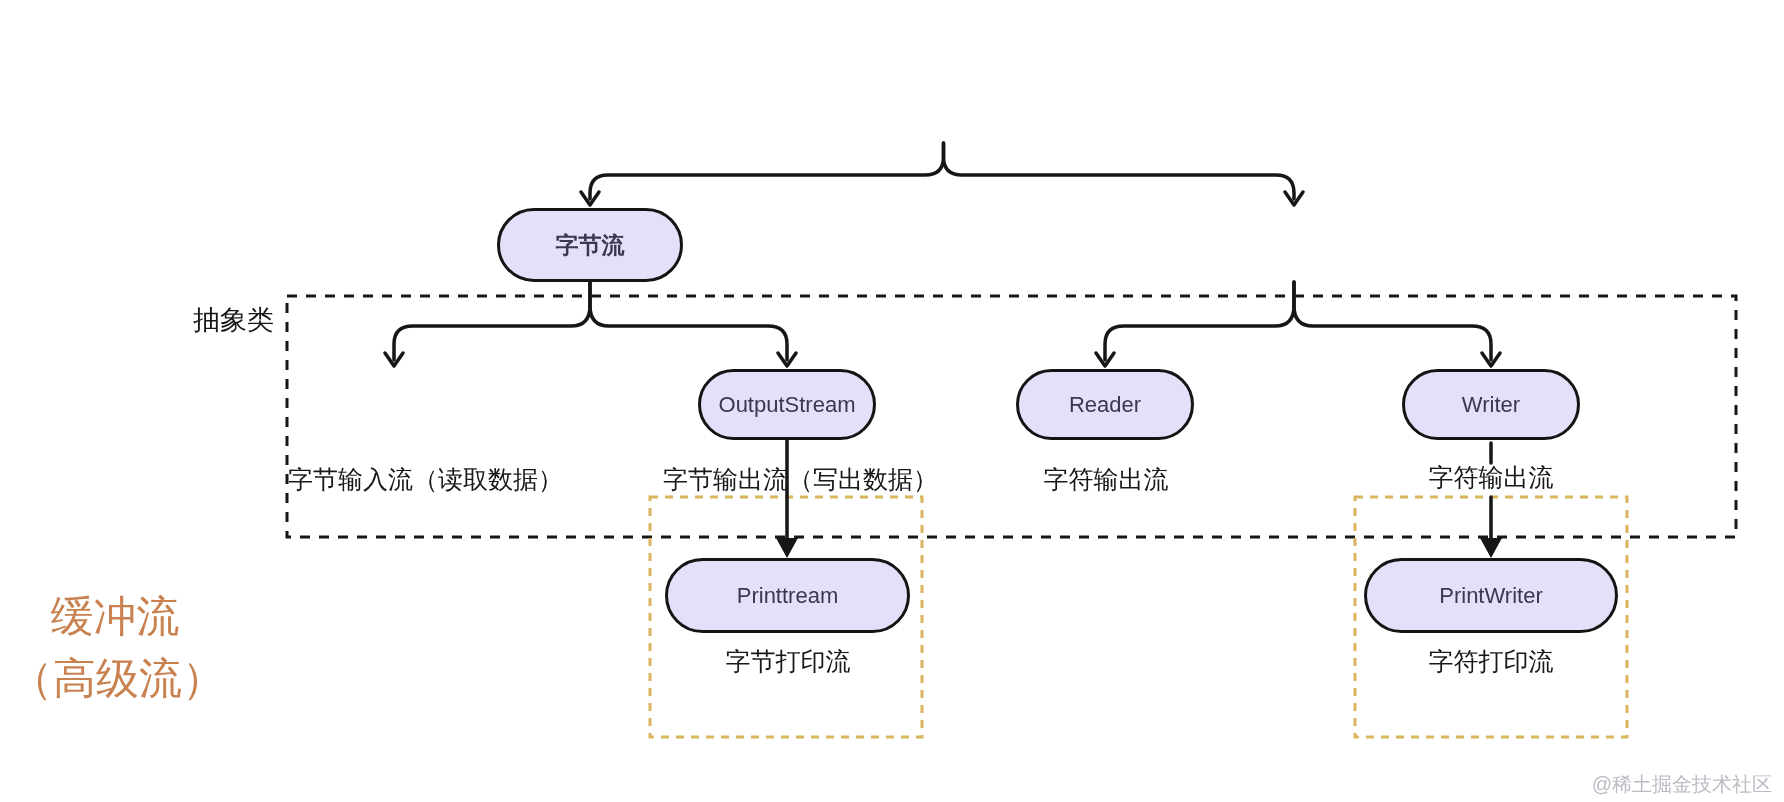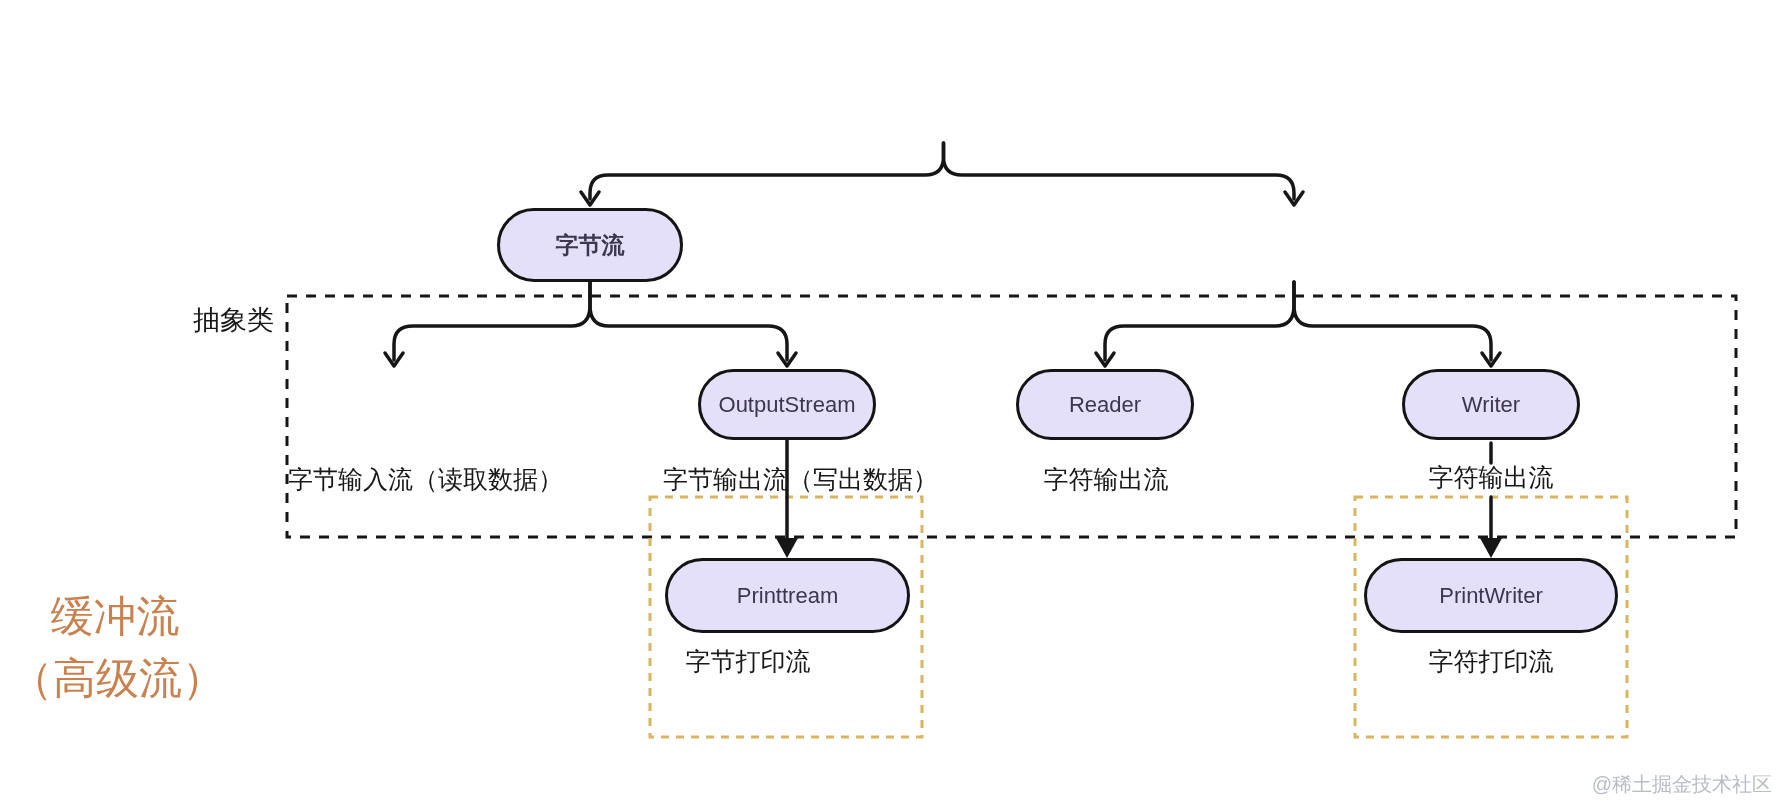--- a/index.html
+++ b/index.html
@@ -112,21 +112,21 @@
   <div class="node en" style="left:1364px;top:558px;width:254px;height:75px;">PrintWriter</div>
 
   <div class="lbl" style="left:288px;top:465px;">字节输入流（读取数据）</div>
 
   <div class="lbl" style="left:663px;top:465px;">字节输出流（写出数据）</div>
 
   <div class="lbl centered" style="left:1106px;top:465px;">字符输出流</div>
 
   <div class="lbl centered" style="left:1491px;top:463px;">字符输出流</div>
 
-  <div class="lbl centered" style="left:748px;top:647px;">字节打印流</div>
+  <div class="lbl centered" style="left:788px;top:647px;">字节打印流</div>
 
   <div class="lbl centered" style="left:1491px;top:647px;">字符打印流</div>
 
   <div class="side-note" style="left:193px;top:302px;">抽象类</div>
 
   <div class="buffered">
     <div>缓冲流</div>
     <div>（高级流）</div>
   </div>
 

